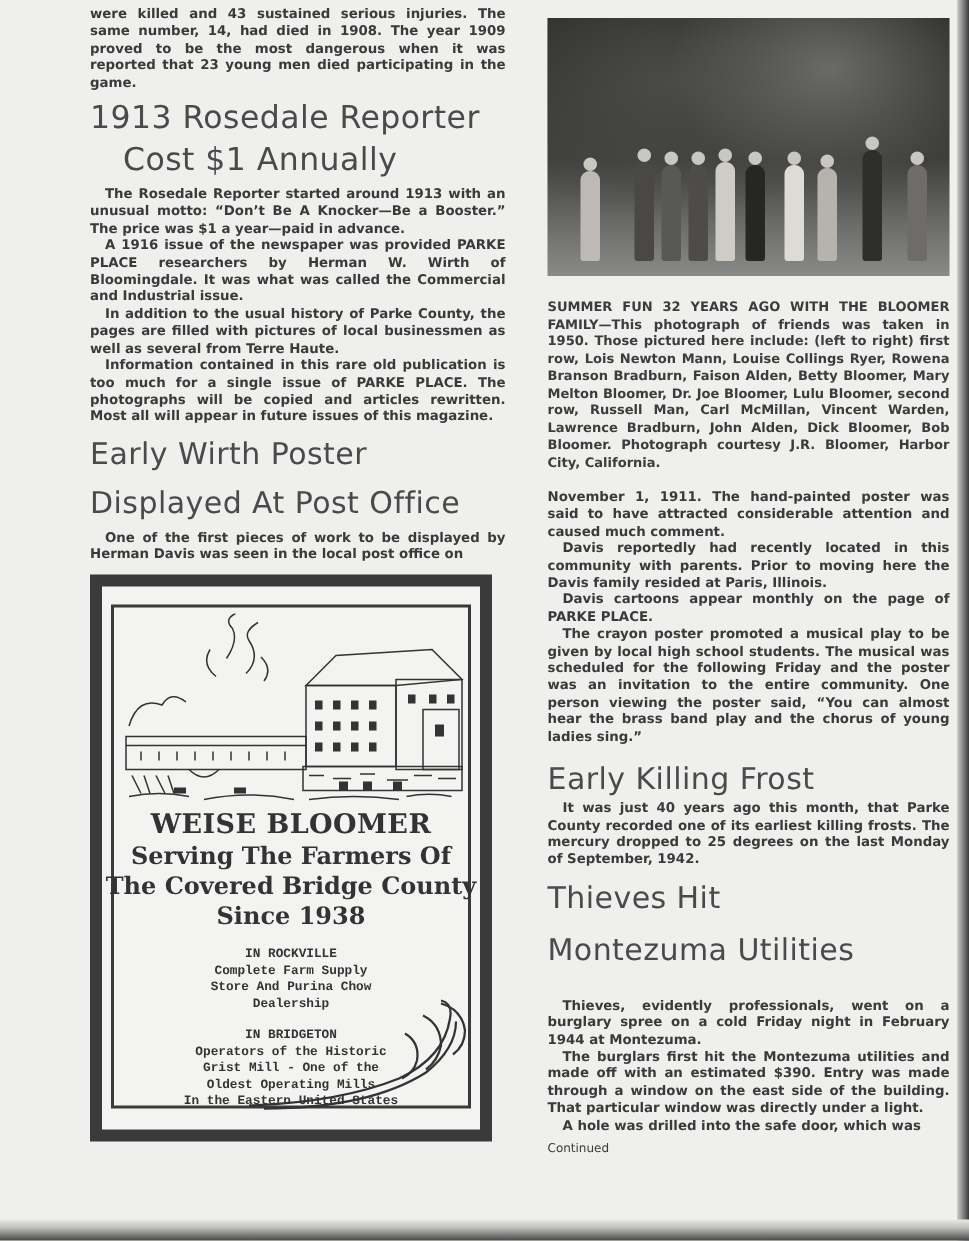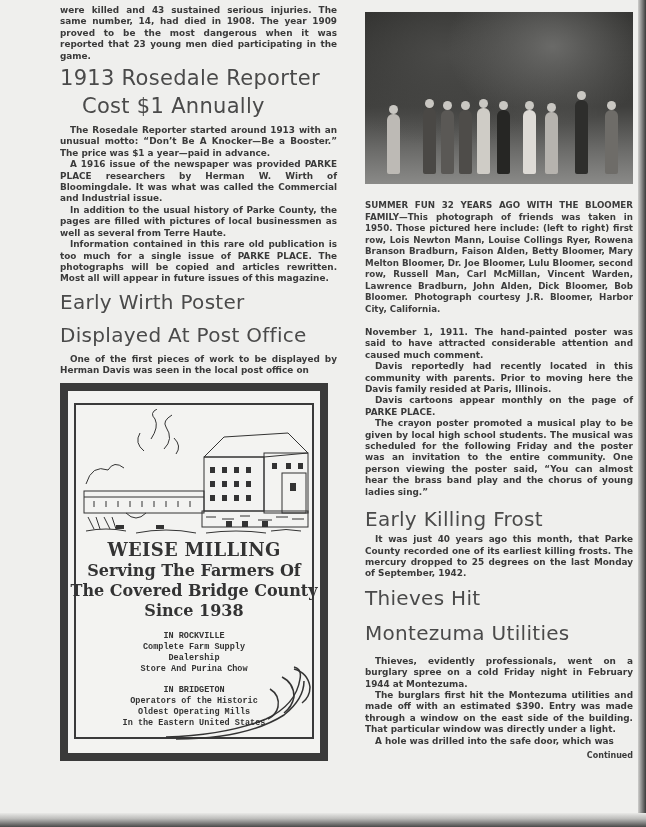--- a/index.html
+++ b/index.html
@@ -79,21 +79,21 @@
   .ad-loc { font-size:8.5px; font-weight:bold; line-height:11px;font-family:Liberation Mono, monospace; }
   .ad-gap { height:10px; }
   .ad-swirl { position:absolute; right:4px; bottom:8px; width:150px; height:80px; }
 
   .footer-folio {
     position:absolute; left:60px; top:816px; font-size:10px; color:#3a3a3a;
     letter-spacing:0.5px;
   }
   .footer-folio .num { font-size:9px; font-weight:bold; margin-right:3px; }
   .continued {
-    text-align:right; font-size:8px; font-weight:bold; color:#3a3a3a; margin-top:4px;
+    text-align:left; font-size:8px; font-weight:normal; color:#3a3a3a; margin-top:4px;
   }
 </style>
 </head>
 <body>
 
 <div class="page-shadow-right"></div>
 
 <div class="col-left">
   <div class="body-text">
     <p class="noindent">were killed and 43 sustained serious injuries. The same number, 14, had died in 1908. The year 1909 proved to be the most dangerous when it was reported that 23 young men died participating in the game.</p>
@@ -163,32 +163,33 @@
           <rect x="214" y="74" width="6" height="8"></rect>
           <rect x="150" y="112" width="6" height="6"></rect>
             <rect x="166" y="112" width="6" height="6"></rect>
             <rect x="186" y="112" width="6" height="6"></rect>
           <rect x="40" y="116" width="8" height="4"></rect>
             <rect x="80" y="116" width="8" height="4"></rect>
         </g>
       </svg>
 
       <div class="ad-text">
-        <div class="ad-title">WEISE MILLING</div>
+        <div class="ad-title">WEISE BLOOMER</div>
         <div class="ad-sub">Serving The Farmers Of</div>
         <div class="ad-sub">The Covered Bridge County</div>
         <div class="ad-sub">Since 1938</div>
         <div class="ad-gap"></div>
         <div class="ad-loc">IN ROCKVILLE</div>
         <div class="ad-loc">Complete Farm Supply</div>
+        <div class="ad-loc">Store And Purina Chow</div>
         <div class="ad-loc">Dealership</div>
-        <div class="ad-loc">Store And Purina Chow</div>
         <div class="ad-gap"></div>
         <div class="ad-loc">IN BRIDGETON</div>
         <div class="ad-loc">Operators of the Historic</div>
+        <div class="ad-loc">Grist Mill - One of the</div>
         <div class="ad-loc">Oldest Operating Mills</div>
         <div class="ad-loc">In the Eastern United States</div>
       </div>
 
       <svg class="ad-swirl" viewBox="0 0 150 80">
         <g fill="none" stroke="#333" stroke-width="1.5">
           <path d="M0 72 q60 -2 100 -18 q30 -14 34 -40 q2 -10 -6 -12"></path>
           <path d="M10 74 q70 0 108 -24 q20 -16 20 -34"></path>
           <path d="M128 4 q14 4 16 18 q0 10 -8 16"></path>
           <path d="M116 12 q12 6 12 20 q-2 10 -10 16"></path>
@@ -244,21 +245,21 @@
   <div>
     <h2 class="headline hl-frost" style="margin-top:8px;">Early Killing Frost</h2>
     <div class="body-text" style="margin-top:2px;">
       <p>It was just 40 years ago this month, that Parke County recorded one of its earliest killing frosts. The mercury dropped to 25 degrees on the last Monday of September, 1942.</p>
     </div>
   </div>
 
   <div>
     <h2 class="headline hl-thieves">Thieves Hit</h2>
     <h2 class="headline hl-thieves">Montezuma Utilities</h2>
-    <div class="body-text" style="margin-top:6px;">
+    <div class="body-text" style="margin-top:16px;">
       <p>Thieves, evidently professionals, went on a burglary spree on a cold Friday night in February 1944 at Montezuma.</p>
       <p>The burglars first hit the Montezuma utilities and made off with an estimated $390. Entry was made through a window on the east side of the building. That particular window was directly under a light.</p>
       <p>A hole was drilled into the safe door, which was</p>
     </div>
     <div class="continued">Continued</div>
   </div>
 </div>
 
 <div class="footer-folio">
   <span class="num">38</span><span>PARKE PLACE</span>

